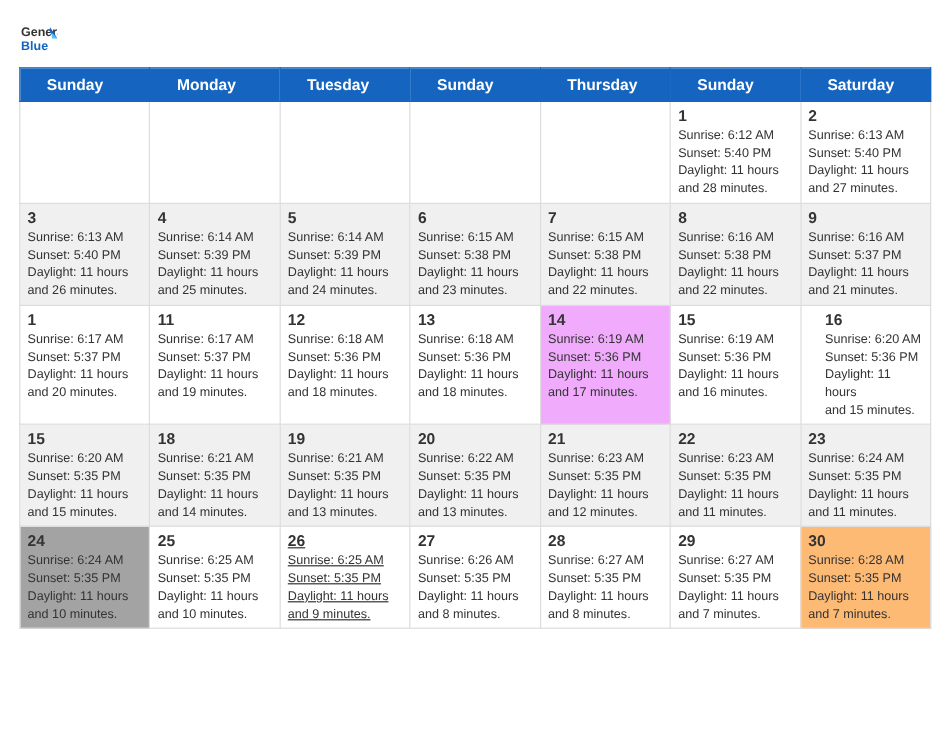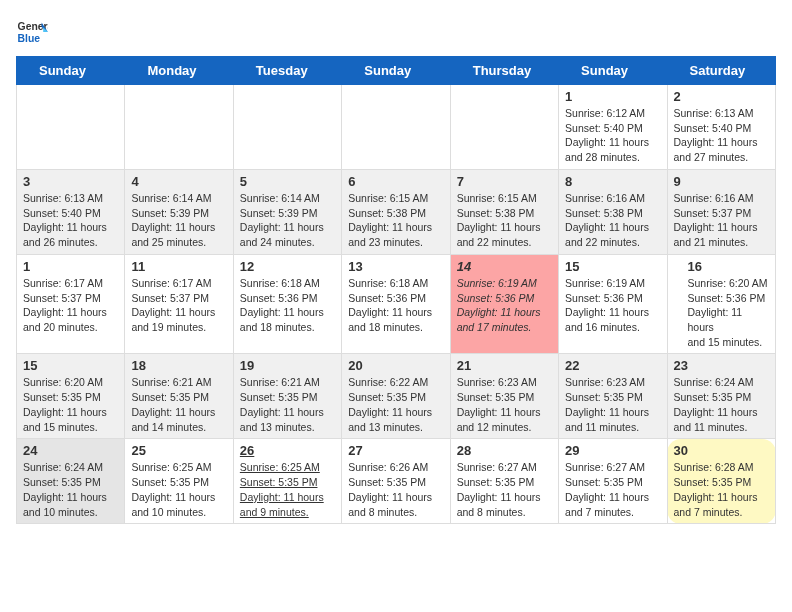--- a/index.html
+++ b/index.html
@@ -214,21 +214,21 @@
 Daylight: 11 hours
 and 18 minutes.</div>
         </td>
         <td style="background: rgb(255, 255, 255);">
           <span class="day-number">13</span>
           <div class="day-info" style="white-space: pre-line;">Sunrise: 6:18 AM
 Sunset: 5:36 PM
 Daylight: 11 hours
 and 18 minutes.</div>
         </td>
-        <td style="background: #fca5a5; font-style: italic;">
+        <td style="background: #f0abfc;">
           <span class="day-number">14</span>
           <div class="day-info" style="white-space: pre-line;">Sunrise: 6:19 AM
 Sunset: 5:36 PM
 Daylight: 11 hours
 and 17 minutes.</div>
         </td>
         <td style="background: rgb(255, 255, 255); margin-top: 12px;">
           <span class="day-number">15</span>
           <div class="day-info" style="white-space: pre-line;">Sunrise: 6:19 AM
 Sunset: 5:36 PM
@@ -288,21 +288,21 @@
         </td>
         <td style="background: rgb(240, 240, 240);">
           <span class="day-number">23</span>
           <div class="day-info" style="white-space: pre-line;">Sunrise: 6:24 AM
 Sunset: 5:35 PM
 Daylight: 11 hours
 and 11 minutes.</div>
         </td>
       </tr>
       <tr class="row-odd">
-        <td style="background: #e5e5e5;">
+        <td style="background: #a3a3a3;">
           <span class="day-number">24</span>
           <div class="day-info" style="white-space: pre-line;">Sunrise: 6:24 AM
 Sunset: 5:35 PM
 Daylight: 11 hours
 and 10 minutes.</div>
         </td>
         <td style="background: rgb(255, 255, 255);">
           <span class="day-number">25</span>
           <div class="day-info" style="white-space: pre-line;">Sunrise: 6:25 AM
 Sunset: 5:35 PM
@@ -330,21 +330,21 @@
 Daylight: 11 hours
 and 8 minutes.</div>
         </td>
         <td style="background: rgb(255, 255, 255);">
           <span class="day-number">29</span>
           <div class="day-info" style="white-space: pre-line;">Sunrise: 6:27 AM
 Sunset: 5:35 PM
 Daylight: 11 hours
 and 7 minutes.</div>
         </td>
-        <td style="background: #fef9c3; border-radius: 14px;">
+        <td style="background: #fdba74;">
           <span class="day-number">30</span>
           <div class="day-info" style="white-space: pre-line;">Sunrise: 6:28 AM
 Sunset: 5:35 PM
 Daylight: 11 hours
 and 7 minutes.</div>
         </td>
       </tr>
     </tbody>
 </table>
 

